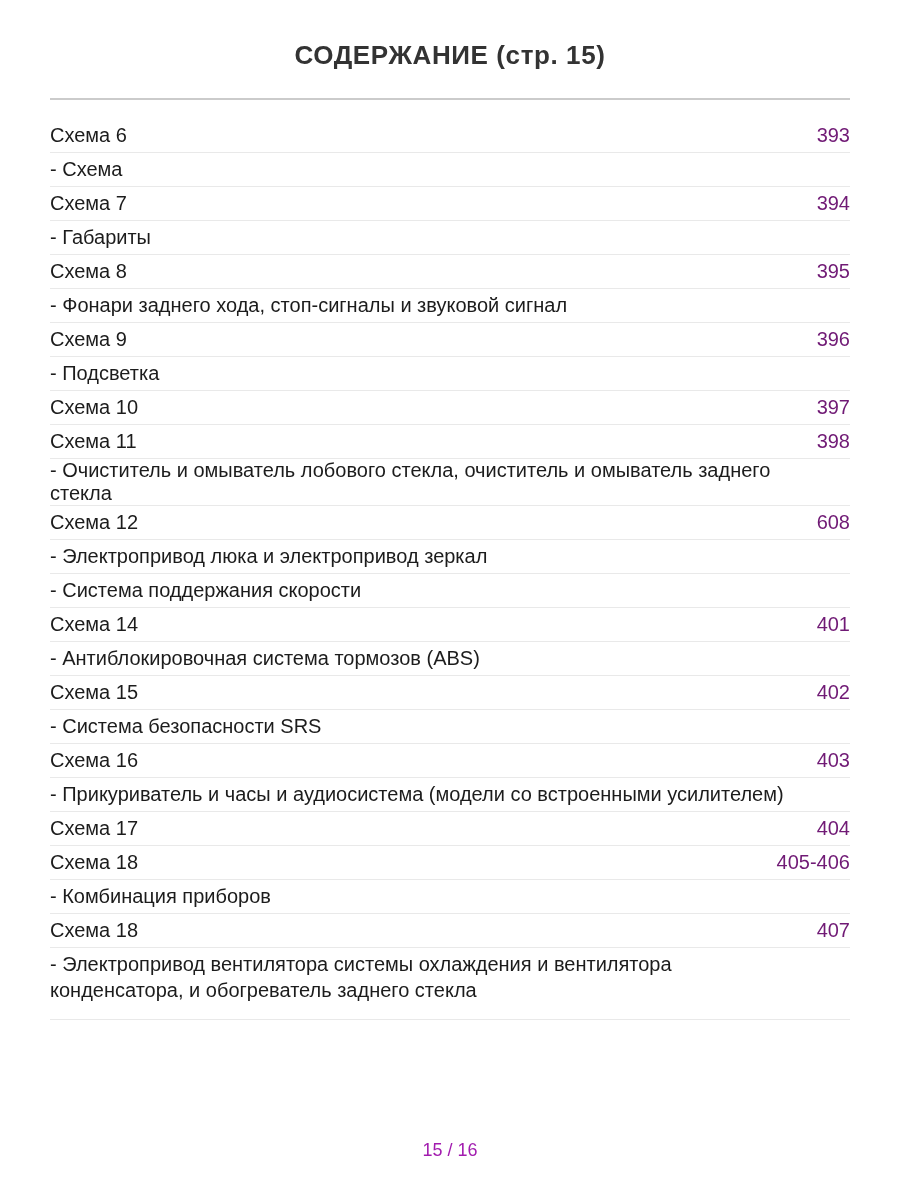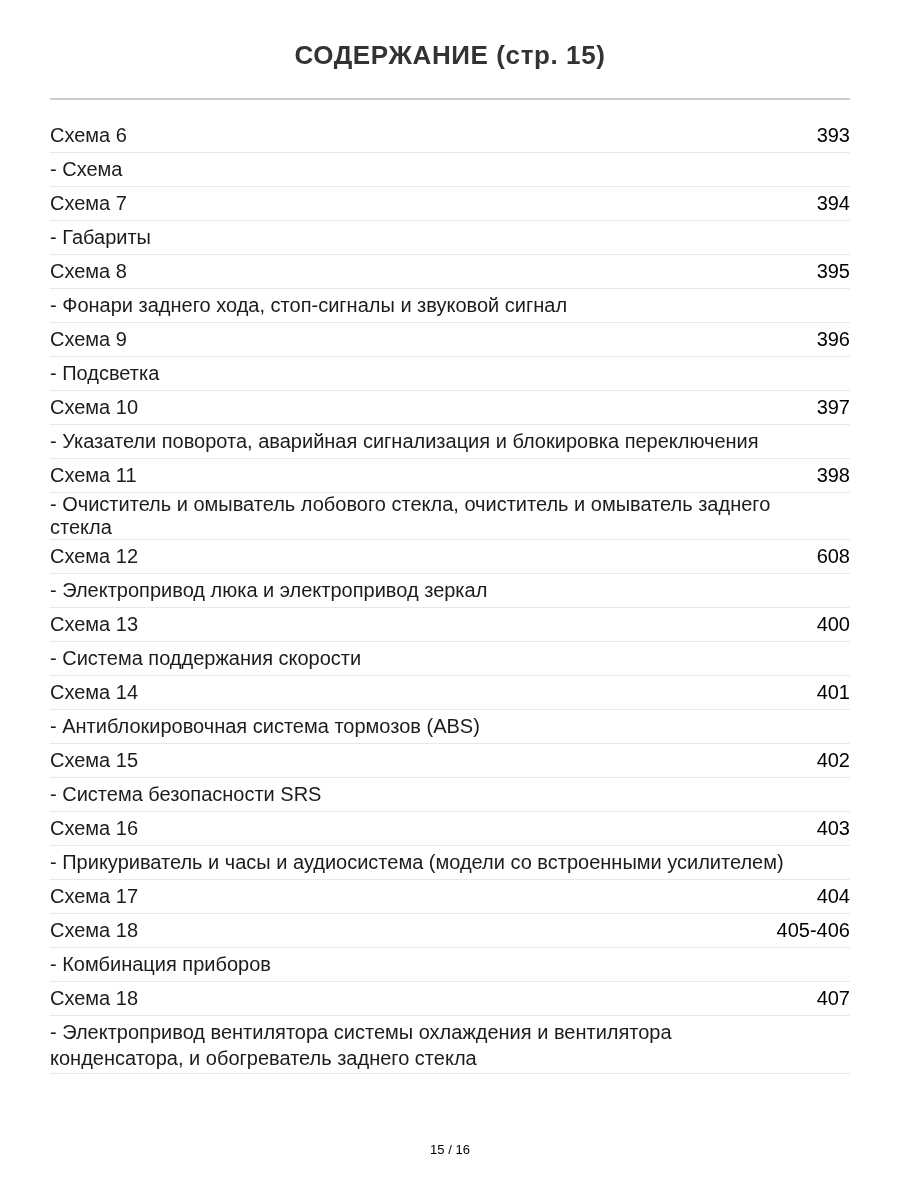--- a/index.html
+++ b/index.html
@@ -35,41 +35,41 @@
     align-items: center;
     min-height: 33px;
     border-bottom: 1px solid #e9e9e9;
     font-size: 20px;
     color: #1c1c1c;
   }
   .row .label {
     text-align: left;
   }
   .row .num {
-    color: #000000;
+    color: #701a75;
     white-space: nowrap;
     padding-left: 16px;
   }
   .row.multi {
     align-items: flex-end;
-    padding: 3px 0 2px 0;
+    padding: 3px 0 16px 0;
   }
   .row.multi .label {
     max-width: 760px;
     line-height: 26px;
   }
   .footer {
     position: absolute;
     left: 0;
     right: 0;
     top: 1140px;
     line-height: 20px;
     text-align: center;
-    font-size: 13px;
-    color: #000000;
+    font-size: 18px;
+    color: #a21caf;
   }
 </style>
 </head>
 <body>
 
 <div class="page">
   <h1 class="title">СОДЕРЖАНИЕ (стр. 15)</h1>
 
   <div class="top-rule"></div>
 
@@ -112,24 +112,20 @@
   <div class="row">
     <span class="label">- Подсветка</span>
     <span class="num"></span>
   </div>
 
   <div class="row">
     <span class="label">Схема 10</span>
     <span class="num">397</span>
   </div>
 
-  <div class="row">
-    <span class="label">- Указатели поворота, аварийная сигнализация и блокировка переключения</span>
-    <span class="num"></span>
-  </div>
 
   <div class="row">
     <span class="label">Схема 11</span>
     <span class="num">398</span>
   </div>
 
   <div class="row">
     <span class="label">- Очиститель и омыватель лобового стекла, очиститель и омыватель заднего стекла</span>
     <span class="num"></span>
   </div>
@@ -137,24 +133,20 @@
   <div class="row">
     <span class="label">Схема 12</span>
     <span class="num">608</span>
   </div>
 
   <div class="row">
     <span class="label">- Электропривод люка и электропривод зеркал</span>
     <span class="num"></span>
   </div>
 
-  <div class="row">
-    <span class="label">Схема 13</span>
-    <span class="num">400</span>
-  </div>
 
   <div class="row">
     <span class="label">- Система поддержания скорости</span>
     <span class="num"></span>
   </div>
 
   <div class="row">
     <span class="label">Схема 14</span>
     <span class="num">401</span>
   </div>

